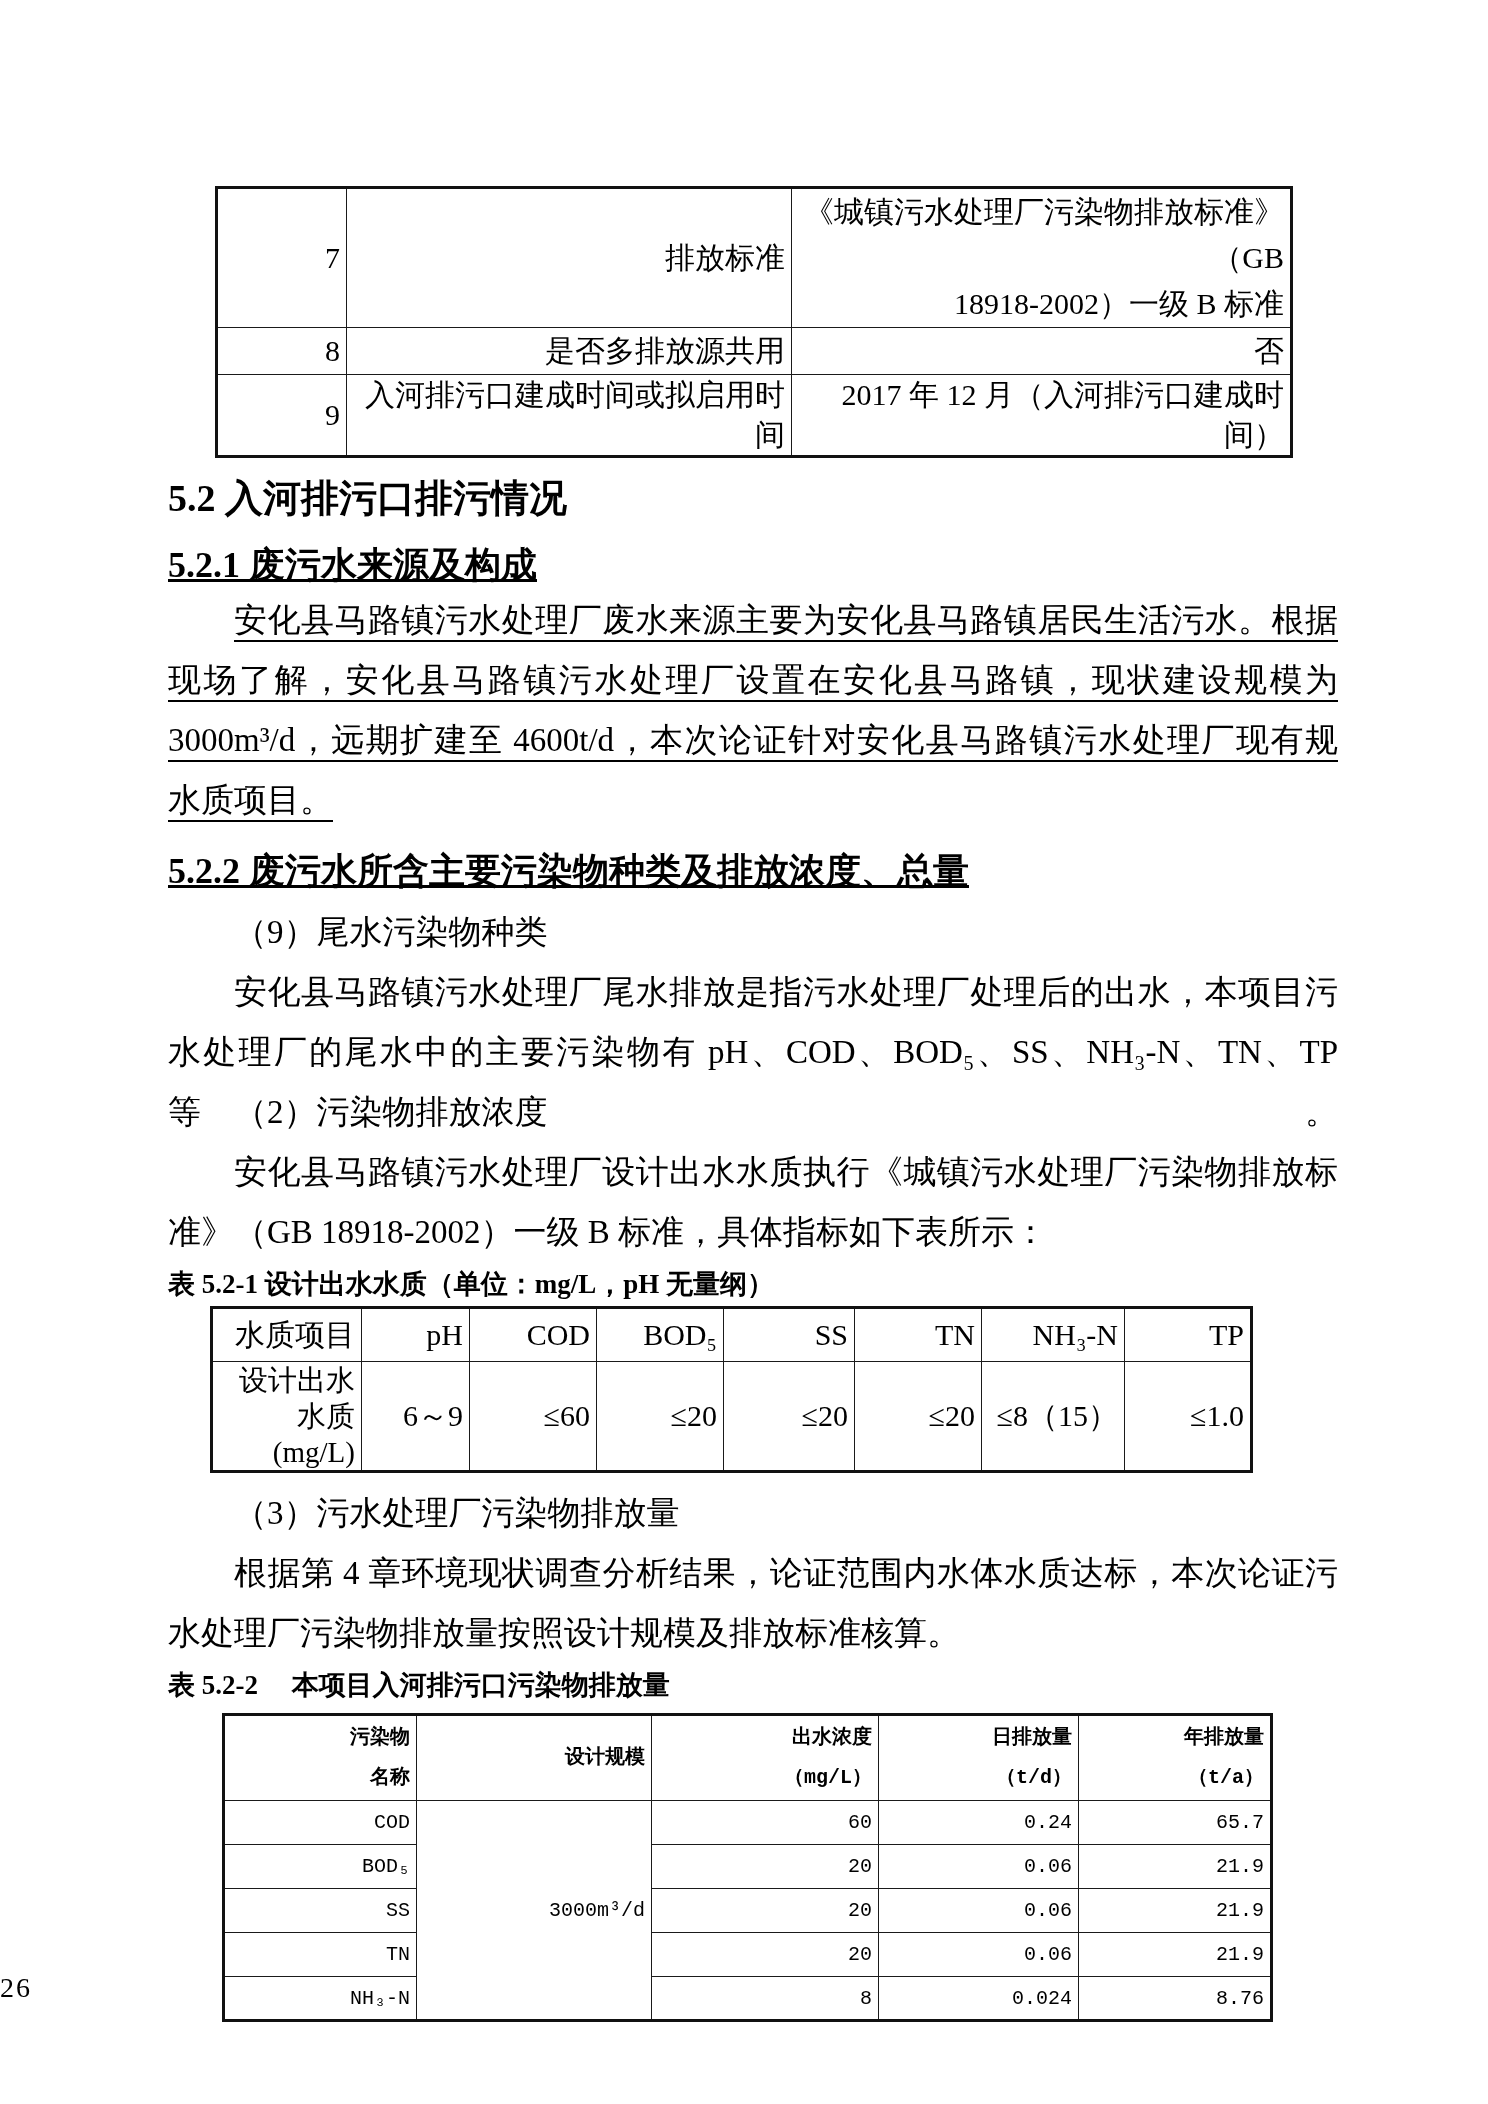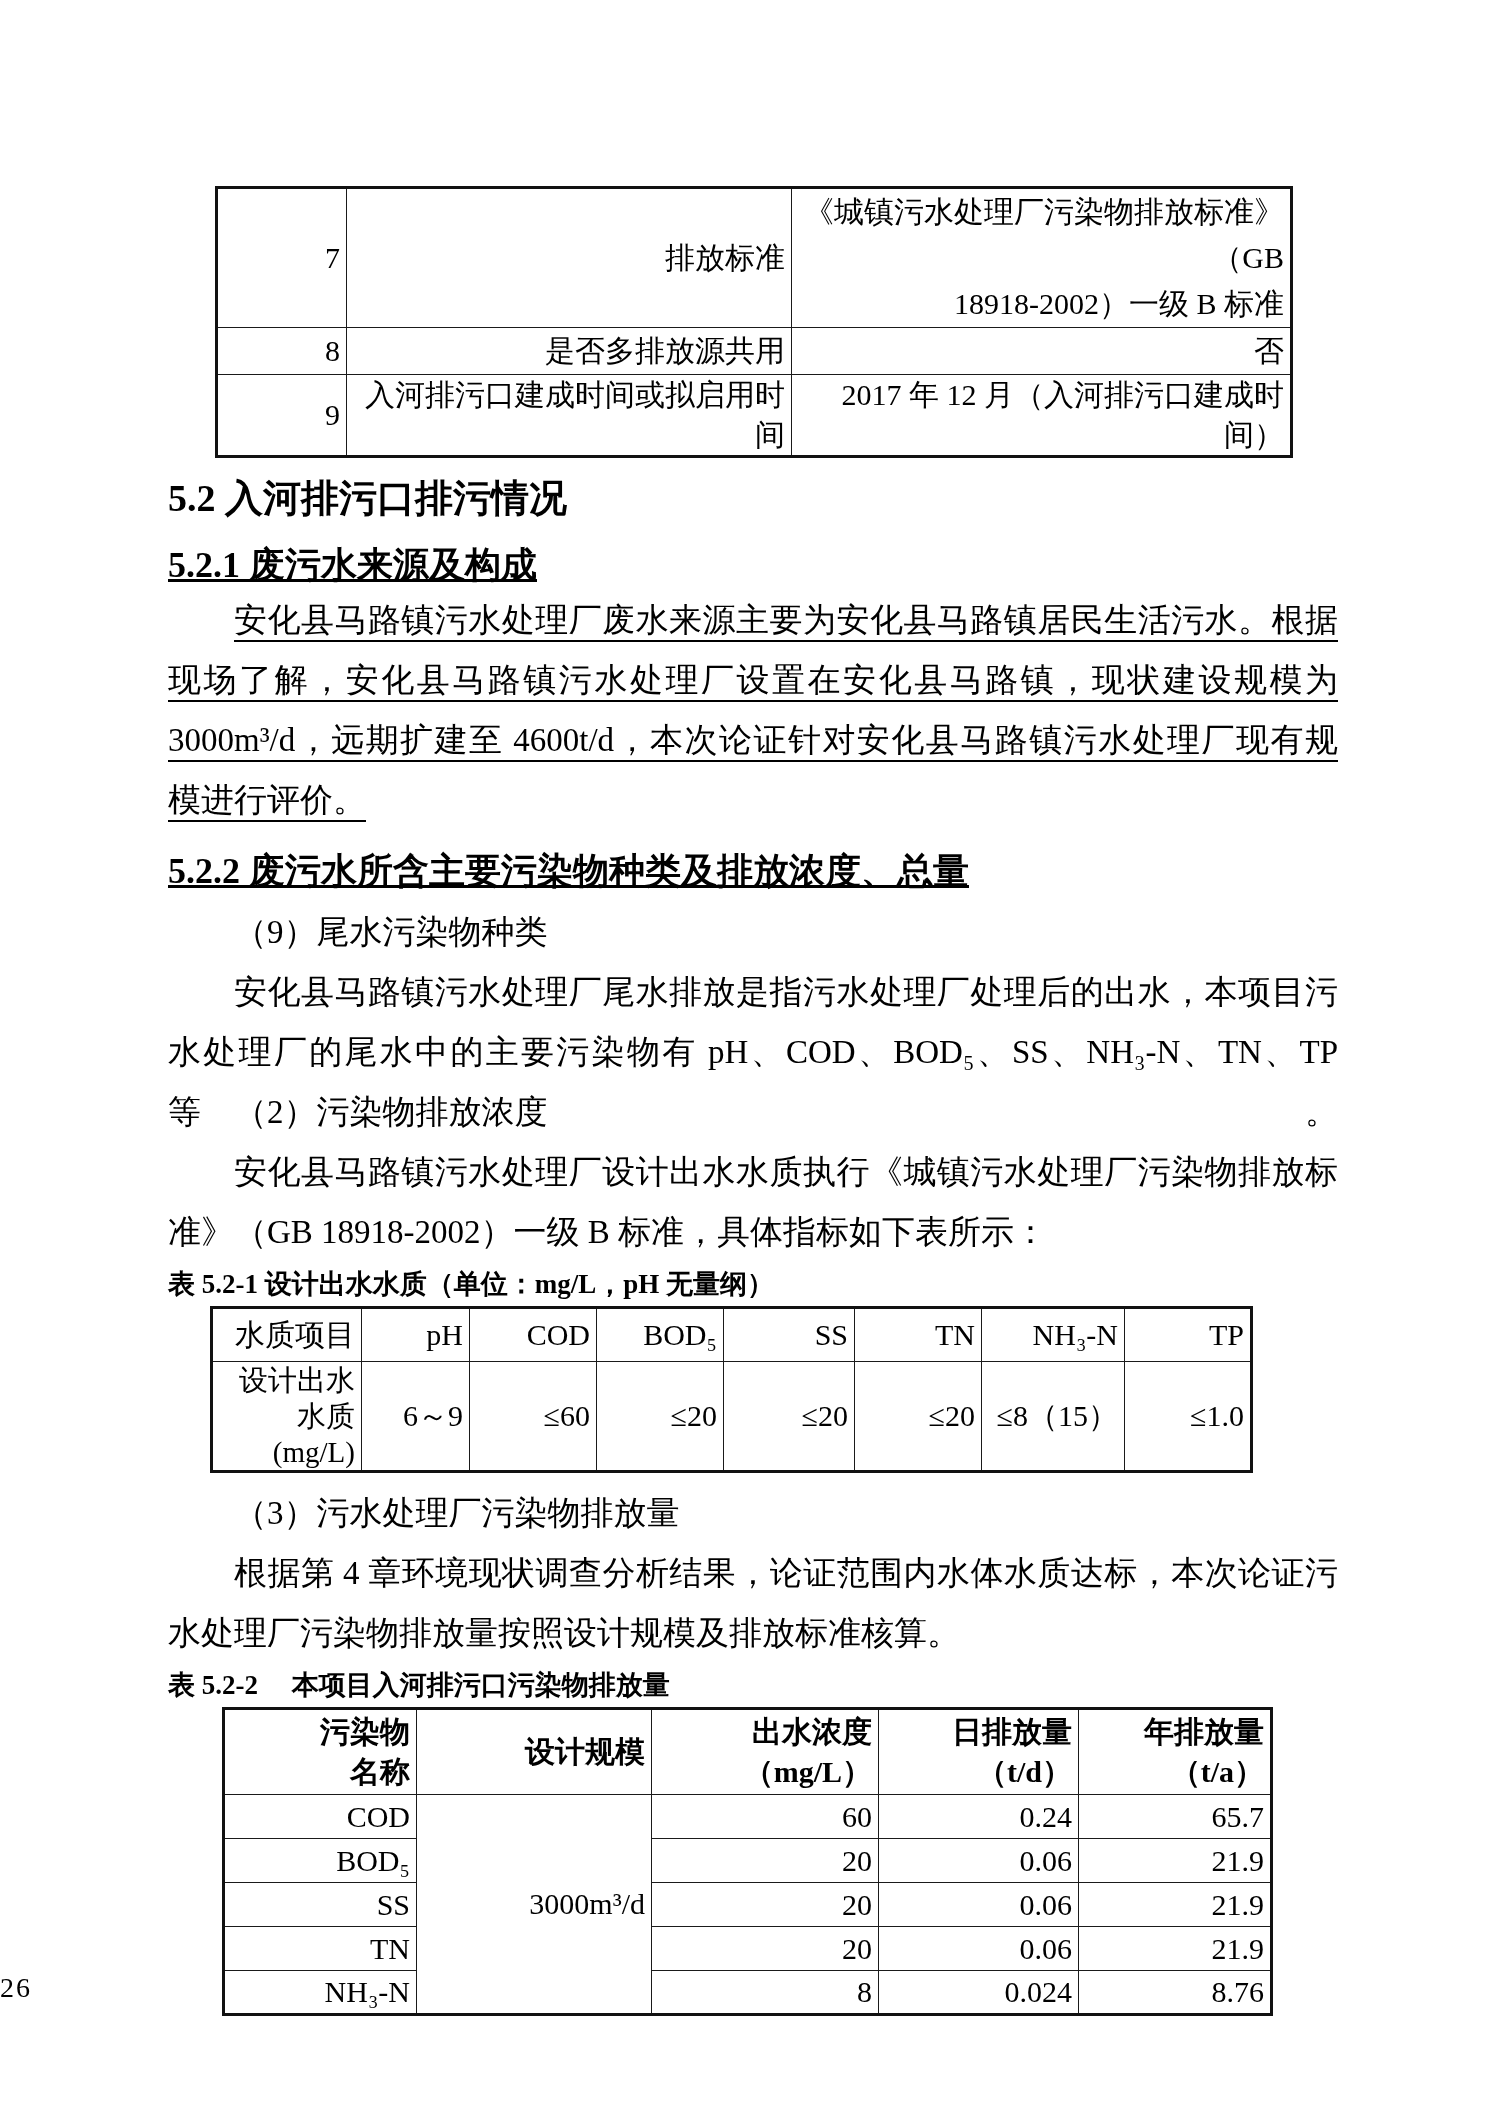--- a/index.html
+++ b/index.html
@@ -41,21 +41,21 @@
   
   .caption{font-size:27px;font-weight:bold;text-align:left;line-height:40px;margin-top:2px;}
 
   
   .t1{margin-left:42px;width:1040px;font-size:30px;margin-top:2px;}
   .t1 th{height:54px;}
   .t1 td{height:108px;}
   .t1 .stub{white-space:pre-line;line-height:36px;font-size:29px;}
 
   
-  .t2{margin-left:54px;width:1048px;font-size:30px;margin-top:2px;}
+  .t2{margin-left:54px;width:1048px;font-size:20px;margin-top:8px;font-family:Liberation Mono, monospace;}
   .t2 th{height:86px;white-space:pre-line;line-height:40px;font-weight:bold;}
   .t2 td{height:44px;}
 
   .pageno{position:absolute;left:0;right:0;top:1932px;text-align:left;
           font-size:28px;letter-spacing:2px;margin-top:40px;}
 </style>
 </head>
 <body>
 
 <div class="page">
@@ -87,21 +87,21 @@
     </tbody>
       </table>
 
     <div class="h1">5.2 入河排污口排污情况</div>
     <div class="h2">5.2.1 废污水来源及构成</div>
 
     <div>
       <div class="bline just u indent">安化县马路镇污水处理厂废水来源主要为安化县马路镇居民生活污水。根据</div>
       <div class="bline just u">现场了解，安化县马路镇污水处理厂设置在安化县马路镇，现状建设规模为</div>
       <div class="bline just u">3000m³/d，远期扩建至 4600t/d，本次论证针对安化县马路镇污水处理厂现有规</div>
-      <div class="bline u">模进行评价。</div>
+      <div class="bline u">水质项目。</div>
     </div>
 
     <div class="h2">5.2.2 废污水所含主要污染物种类及排放浓度、总量</div>
 
     <div class="bline indent" style="margin-top:6px">（9）尾水污染物种类</div>
 
     <div>
       <div class="bline just indent">安化县马路镇污水处理厂尾水排放是指污水处理厂处理后的出水，本项目污</div>
       <div class="bline just">水处理厂的尾水中的主要污染物有 pH、COD、BOD₅、SS、NH₃-N、TN、TP 等。</div>
     </div>

